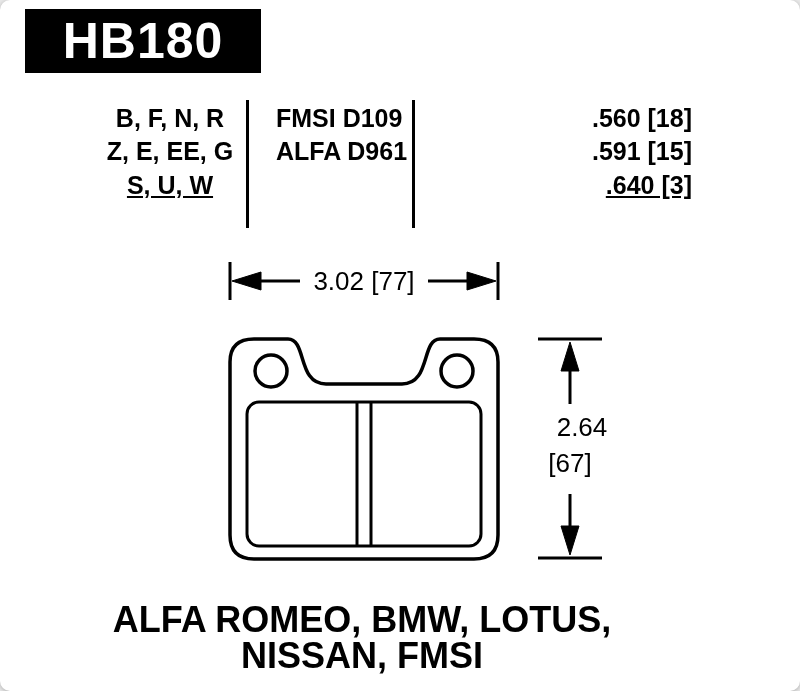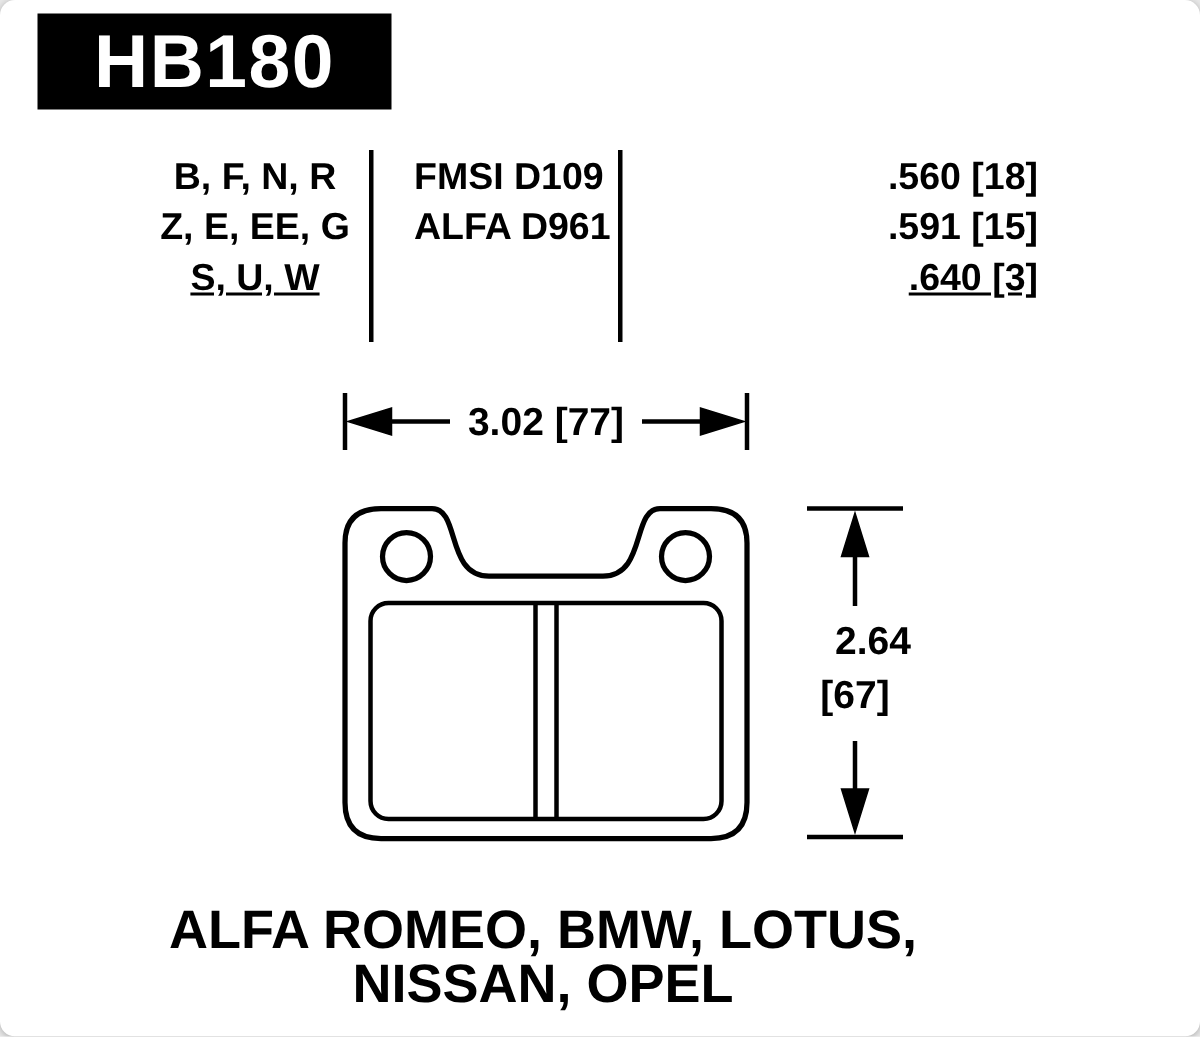--- a/index.html
+++ b/index.html
@@ -59,21 +59,21 @@
     height: 128px;
     background: #000000;
   }
   .v-divider.d1 { left: 246px; }
   .v-divider.d2 { left: 412px; }
 
   
   .dim-label {
     position: absolute;
     font-size: 26px;
-    font-weight: bold;
+    font-weight: normal;
     color: #000000;
     text-align: center;
     white-space: nowrap;
   }
   .dim-width  { left: 300px; top: 266px; width: 128px; }
   .dim-h1     { left: 547px; top: 412px; width: 70px; }
   .dim-h2     { left: 535px; top: 448px; width: 70px; }
 
   
   .apps {
@@ -161,16 +161,16 @@
       <line x1="371" y1="403" x2="371" y2="545" stroke-width="3"></line>
     </g>
   </svg>
 
   <div class="dim-label dim-width">3.02 [77]</div>
   <div class="dim-label dim-h1">2.64</div>
   <div class="dim-label dim-h2">[67]</div>
 
   <div class="apps">
     <div class="line">ALFA ROMEO, BMW, LOTUS,</div>
-    <div class="line">NISSAN, OPEL</div>
+    <div class="line">NISSAN, FMSI</div>
   </div>
 
 </div>
 
 </body></html>

